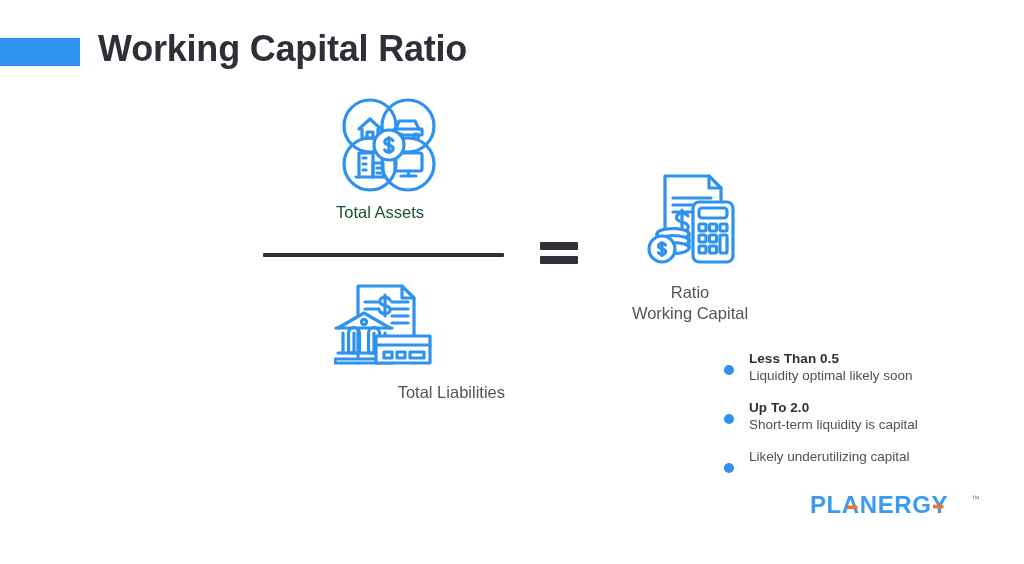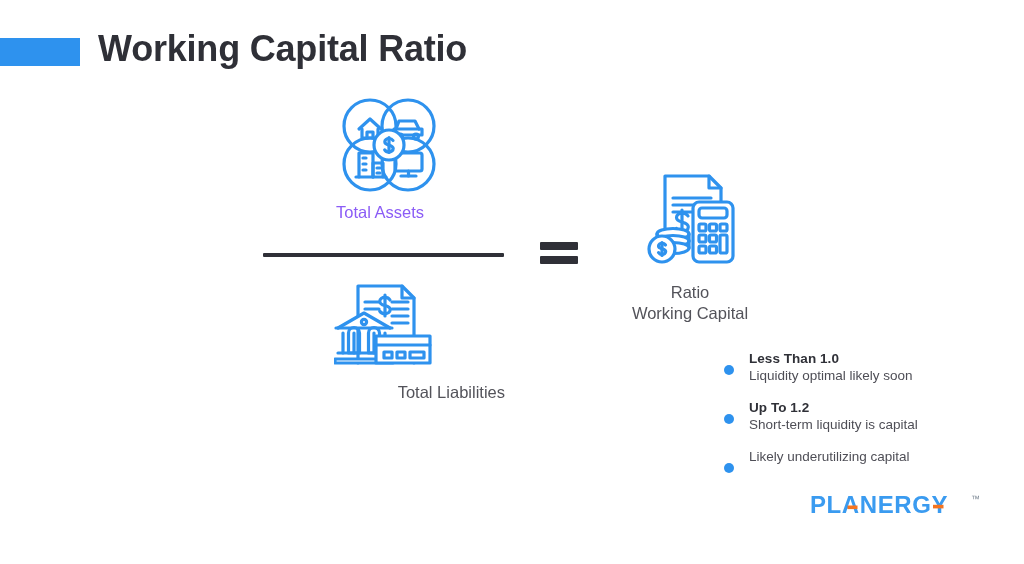--- a/index.html
+++ b/index.html
@@ -54,21 +54,21 @@
     width: 100px;
     height: 100px;
   }
   .label-assets {
     position: absolute;
     left: 0;
     top: 108px;
     width: 250px;
     text-align: center;
     font-size: 16.5px;
-    color: #8b5cf6;
+    color: #14532d;
   }
   .frac-bar {
     position: absolute;
     left: 8px;
     top: 158px;
     width: 241px;
     height: 4px;
     background: #2f3037;
     border-radius: 1px;
   }
@@ -300,26 +300,26 @@
     </div>
     <div class="label-wcr">
       <div>Ratio</div>
       <div>Working Capital</div>
     </div>
   </div>
 
   <div class="bullets">
     <div class="bullet-row">
       <span class="bullet-dot"></span>
-      <div class="bullet-title">Less Than 1.0</div>
+      <div class="bullet-title">Less Than 0.5</div>
       <div class="bullet-sub">Liquidity optimal likely soon</div>
     </div>
     <div class="bullet-row">
       <span class="bullet-dot"></span>
-      <div class="bullet-title">Up To 1.2</div>
+      <div class="bullet-title">Up To 2.0</div>
       <div class="bullet-sub">Short-term liquidity is capital</div>
     </div>
     <div class="bullet-row">
       <span class="bullet-dot"></span>
       <div class="bullet-sub">Likely underutilizing capital</div>
     </div>
   </div>
 
   <div class="logo">
     <svg width="175" height="28" viewBox="0 0 175 28">

